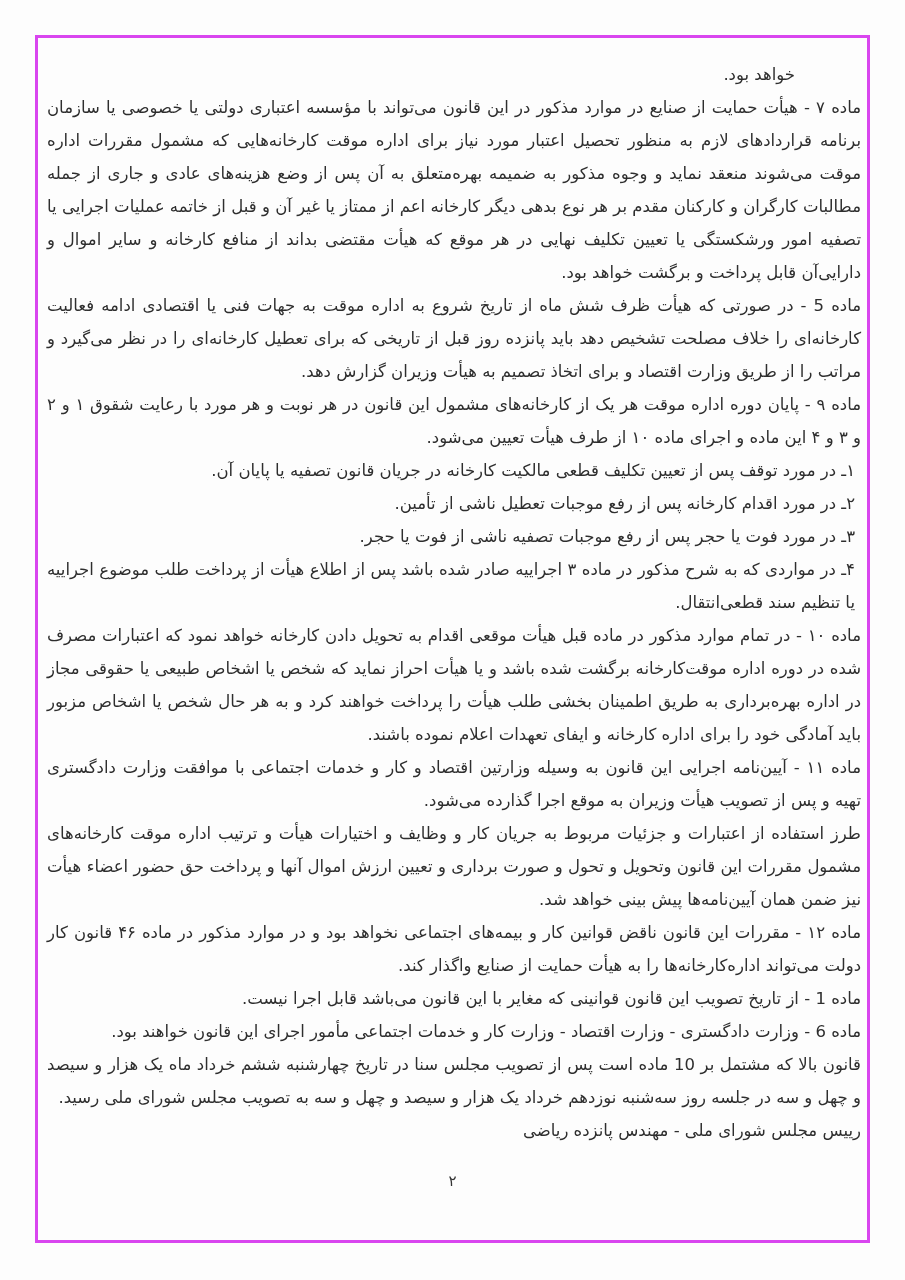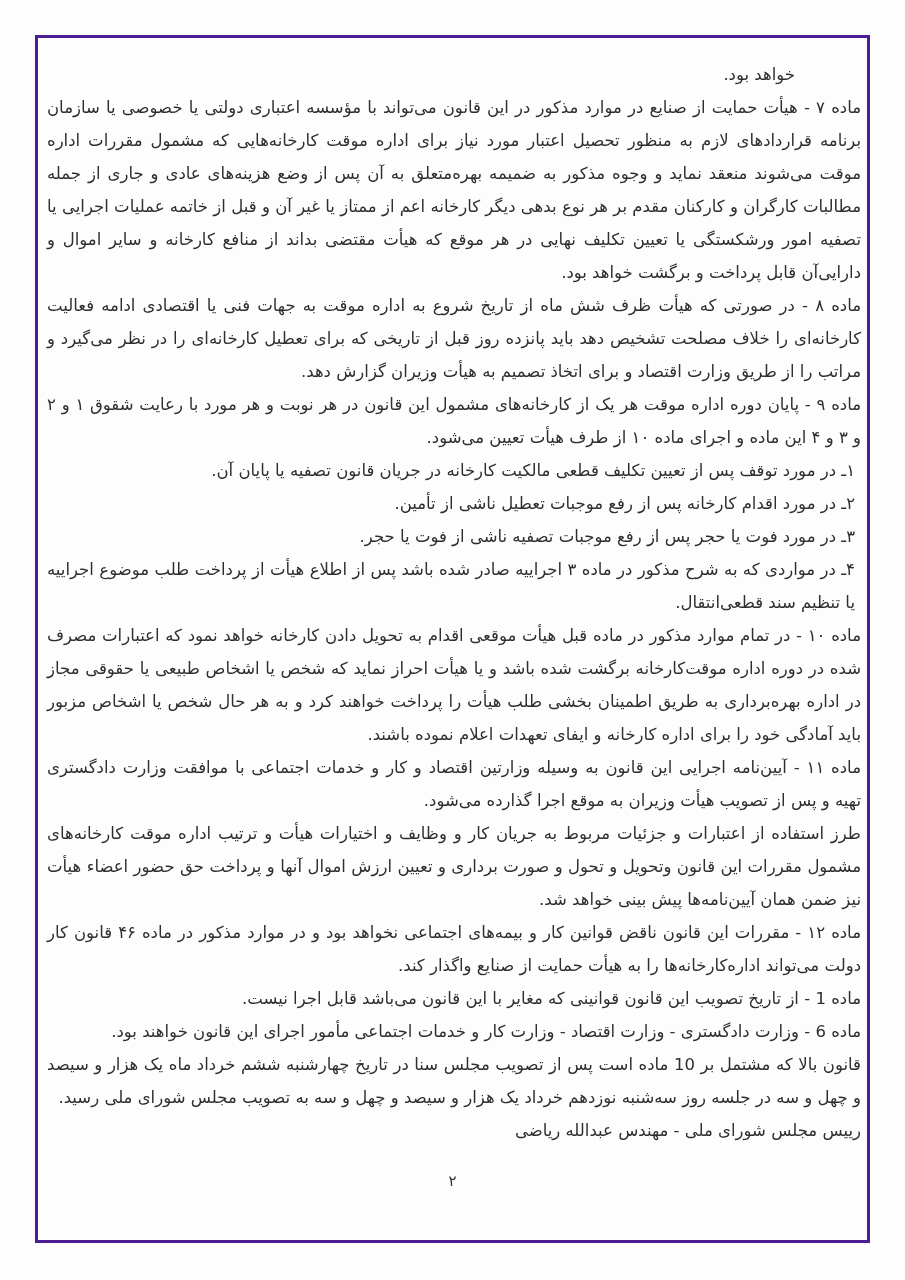--- a/index.html
+++ b/index.html
@@ -20,21 +20,21 @@
     width: 905px;
     height: 1280px;
     background: #fdfdfd;
   }
   .frame {
     position: absolute;
     left: 35px;
     top: 35px;
     width: 829px;
     height: 1202px;
-    border: 3px solid #4c1d95;
+    border: 3px solid #d946ef;
     background: transparent;
   }
   .content {
     position: absolute;
     top: 20px;
     right: 6px;
     left: 9px;
     direction: rtl;
     unicode-bidi: embed;
     text-align: justify;
@@ -69,30 +69,30 @@
   }
 </style>
 </head>
 <body>
 
 <div class="page">
   <div class="frame">
     <div class="content">
         <p class="para tail">خواهد بود.</p>
         <p class="para article">ماده ۷ - هیأت حمایت از صنایع در موارد مذکور در این قانون می‌تواند با مؤسسه اعتباری دولتی یا خصوصی یا سازمان برنامه قراردادهای لازم به منظور تحصیل اعتبار مورد نیاز برای اداره موقت کارخانه‌هایی که مشمول مقررات اداره موقت می‌شوند منعقد نماید و وجوه مذکور به ضمیمه بهره‌متعلق به آن پس از وضع هزینه‌های عادی و جاری از جمله مطالبات کارگران و کارکنان مقدم بر هر نوع بدهی دیگر کارخانه اعم از ممتاز یا غیر آن و قبل از خاتمه عملیات اجرایی یا تصفیه امور ورشکستگی یا تعیین تکلیف نهایی در هر موقع که هیأت مقتضی بداند از منافع کارخانه و سایر اموال و دارایی‌آن قابل پرداخت و برگشت خواهد بود.</p>
-        <p class="para article">ماده ۸ - در صورتی که هیأت ظرف شش ماه از تاریخ شروع به اداره موقت به جهات فنی یا اقتصادی ادامه فعالیت کارخانه‌ای را خلاف مصلحت تشخیص دهد باید پانزده روز قبل از تاریخی که برای تعطیل کارخانه‌ای را در نظر می‌گیرد و مراتب را از طریق وزارت اقتصاد و برای اتخاذ تصمیم به هیأت وزیران گزارش دهد.</p>
+        <p class="para article">ماده 5 - در صورتی که هیأت ظرف شش ماه از تاریخ شروع به اداره موقت به جهات فنی یا اقتصادی ادامه فعالیت کارخانه‌ای را خلاف مصلحت تشخیص دهد باید پانزده روز قبل از تاریخی که برای تعطیل کارخانه‌ای را در نظر می‌گیرد و مراتب را از طریق وزارت اقتصاد و برای اتخاذ تصمیم به هیأت وزیران گزارش دهد.</p>
         <p class="para article">ماده ۹ - پایان دوره اداره موقت هر یک از کارخانه‌های مشمول این قانون در هر نوبت و هر مورد با رعایت شقوق ۱ و ۲ و ۳ و ۴ این ماده و اجرای ماده ۱۰ از طرف هیأت تعیین می‌شود.</p>
         <p class="para item">۱ـ در مورد توقف پس از تعیین تکلیف قطعی مالکیت کارخانه در جریان قانون تصفیه یا پایان آن.</p>
         <p class="para item">۲ـ در مورد اقدام کارخانه پس از رفع موجبات تعطیل ناشی از تأمین.</p>
         <p class="para item">۳ـ در مورد فوت یا حجر پس از رفع موجبات تصفیه ناشی از فوت یا حجر.</p>
         <p class="para item">۴ـ در مواردی که به شرح مذکور در ماده ۳ اجراییه صادر شده باشد پس از اطلاع هیأت از پرداخت طلب موضوع اجراییه یا تنظیم سند قطعی‌انتقال.</p>
         <p class="para article">ماده ۱۰ - در تمام موارد مذکور در ماده قبل هیأت موقعی اقدام به تحویل دادن کارخانه خواهد نمود که اعتبارات مصرف شده در دوره اداره موقت‌کارخانه برگشت شده باشد و یا هیأت احراز نماید که شخص یا اشخاص طبیعی یا حقوقی مجاز در اداره بهره‌برداری به طریق اطمینان بخشی طلب هیأت را پرداخت خواهند کرد و به هر حال شخص یا اشخاص مزبور باید آمادگی خود را برای اداره کارخانه و ایفای تعهدات اعلام نموده باشند.</p>
         <p class="para article">ماده ۱۱ - آیین‌نامه اجرایی این قانون به وسیله وزارتین اقتصاد و کار و خدمات اجتماعی با موافقت وزارت دادگستری تهیه و پس از تصویب هیأت وزیران به موقع اجرا گذارده می‌شود.</p>
         <p class="para body">طرز استفاده از اعتبارات و جزئیات مربوط به جریان کار و وظایف و اختیارات هیأت و ترتیب اداره موقت کارخانه‌های مشمول مقررات این قانون وتحویل و تحول و صورت برداری و تعیین ارزش اموال آنها و پرداخت حق حضور اعضاء هیأت نیز ضمن همان آیین‌نامه‌ها پیش بینی خواهد شد.</p>
         <p class="para article">ماده ۱۲ - مقررات این قانون ناقض قوانین کار و بیمه‌های اجتماعی نخواهد بود و در موارد مذکور در ماده ۴۶ قانون کار دولت می‌تواند اداره‌کارخانه‌ها را به هیأت حمایت از صنایع واگذار کند.</p>
         <p class="para article">ماده 1 - از تاریخ تصویب این قانون قوانینی که مغایر با این قانون می‌باشد قابل اجرا نیست.</p>
         <p class="para article">ماده 6 - وزارت دادگستری - وزارت اقتصاد - وزارت کار و خدمات اجتماعی مأمور اجرای این قانون خواهند بود.</p>
         <p class="para closing">قانون بالا که مشتمل بر 10 ماده است پس از تصویب مجلس سنا در تاریخ چهارشنبه ششم خرداد ماه یک هزار و سیصد و چهل و سه در جلسه روز سه‌شنبه نوزدهم خرداد یک هزار و سیصد و چهل و سه به تصویب مجلس شورای ملی رسید.</p>
-        <p class="para signature">رییس مجلس شورای ملی - مهندس عبدالله ریاضی</p>
+        <p class="para signature">رییس مجلس شورای ملی - مهندس پانزده ریاضی</p>
       </div>
   </div>
   <div class="page-number">۲</div>
 </div>
 
 </body></html>

